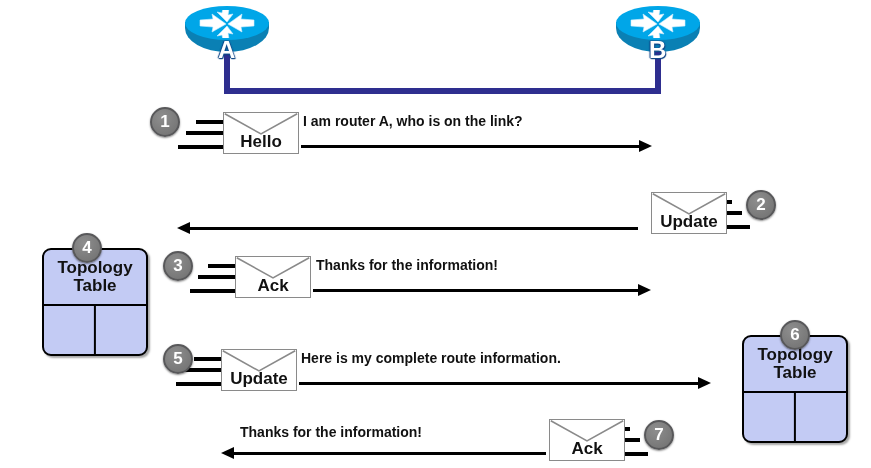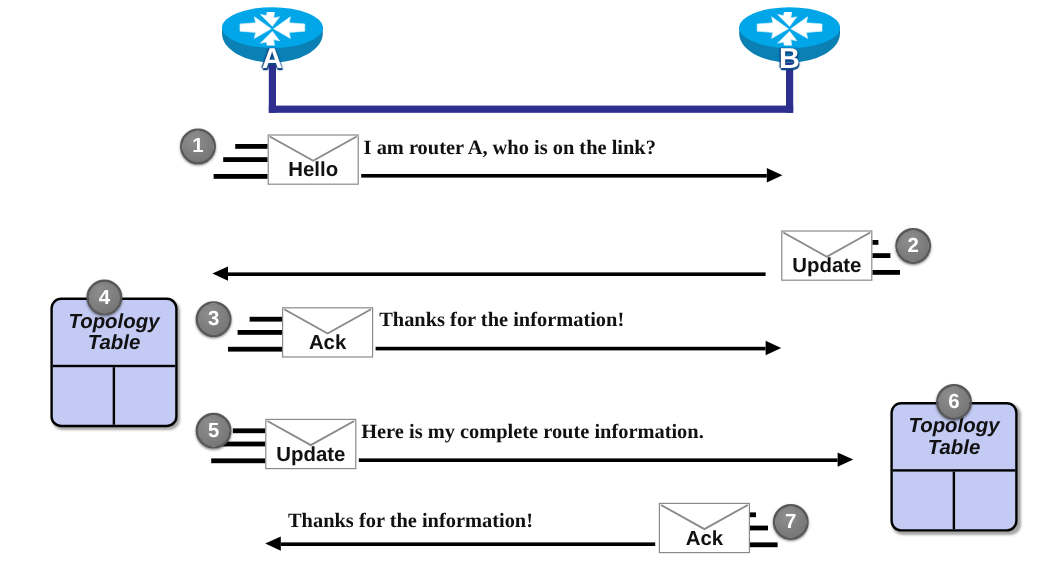--- a/index.html
+++ b/index.html
@@ -99,25 +99,25 @@
   .speed i {
     display: block;
     position: absolute;
     height: 4px;
     background: #000000;
   }
 
   
   .msg-text {
     position: absolute;
-    font-size: 17px;
+    font-size: 14px;
     font-weight: bold;
     color: #111111;
     white-space: nowrap;
-    font-family: Liberation Serif, serif;
+    font-family: Liberation Sans, sans-serif;
   }
   .arrow-line {
     position: absolute;
     height: 3px;
     background: #000000;
   }
   .arrow-head {
     position: absolute;
     width: 0; height: 0;
     border-top: 6px solid transparent;
@@ -129,21 +129,20 @@
   
   .topo {
     position: absolute;
     width: 106px; height: 108px;
     background: #c3cbf4;
     border: 2.2px solid #000000;
     border-radius: 9px;
     box-sizing: border-box;
     box-shadow: 2px 2px 2px rgba(0,0,0,.35);
     z-index: 8;
-    font-style: italic;
   }
   .topo .topo-head {
     position: absolute;
     left: 0; right: 0; top: 0;
     height: 56px;
     border-bottom: 2.2px solid #000000;
     box-sizing: border-box;
     display: flex;
     flex-direction: column;
     align-items: center;

